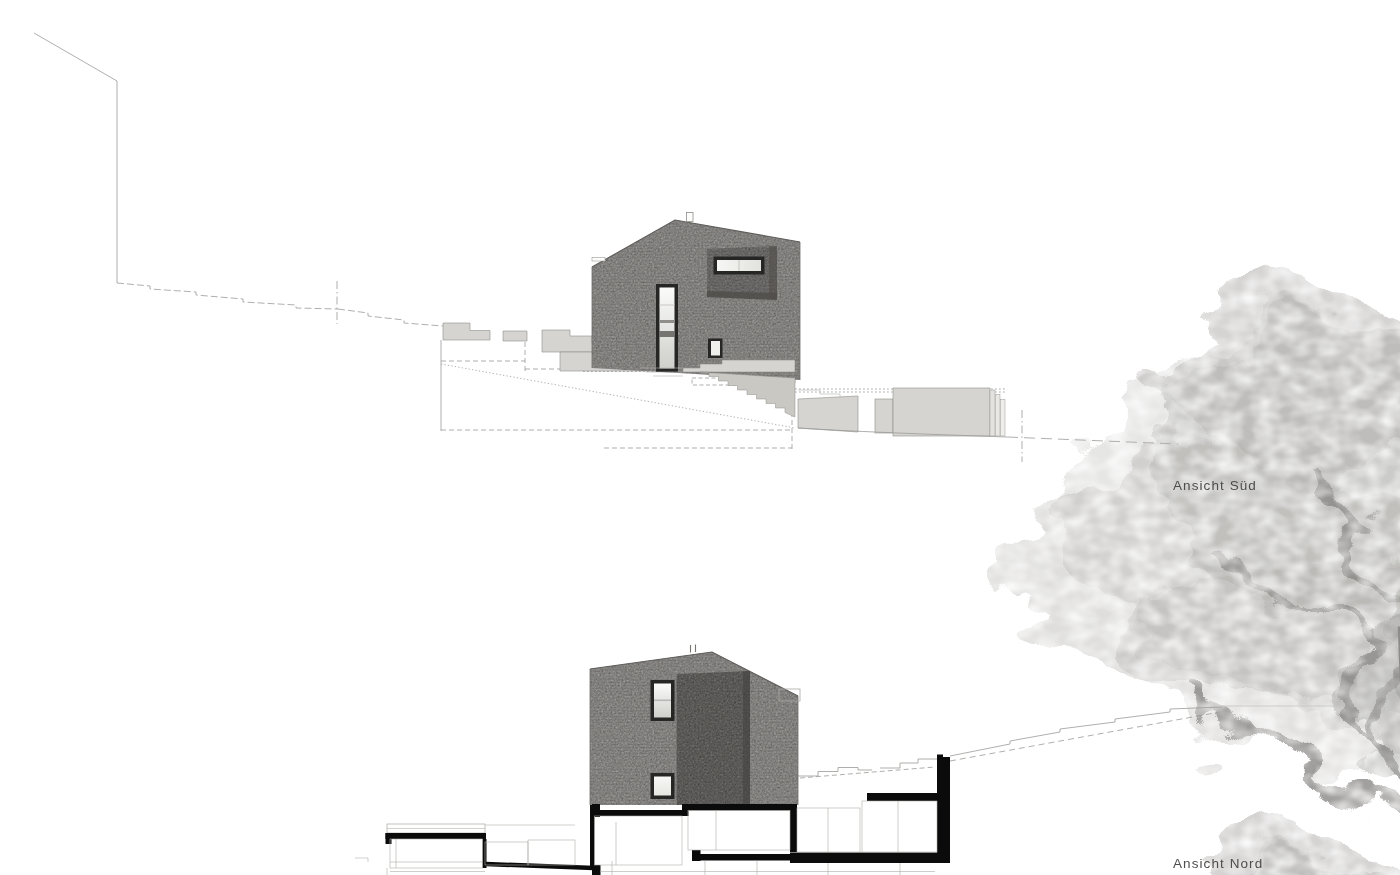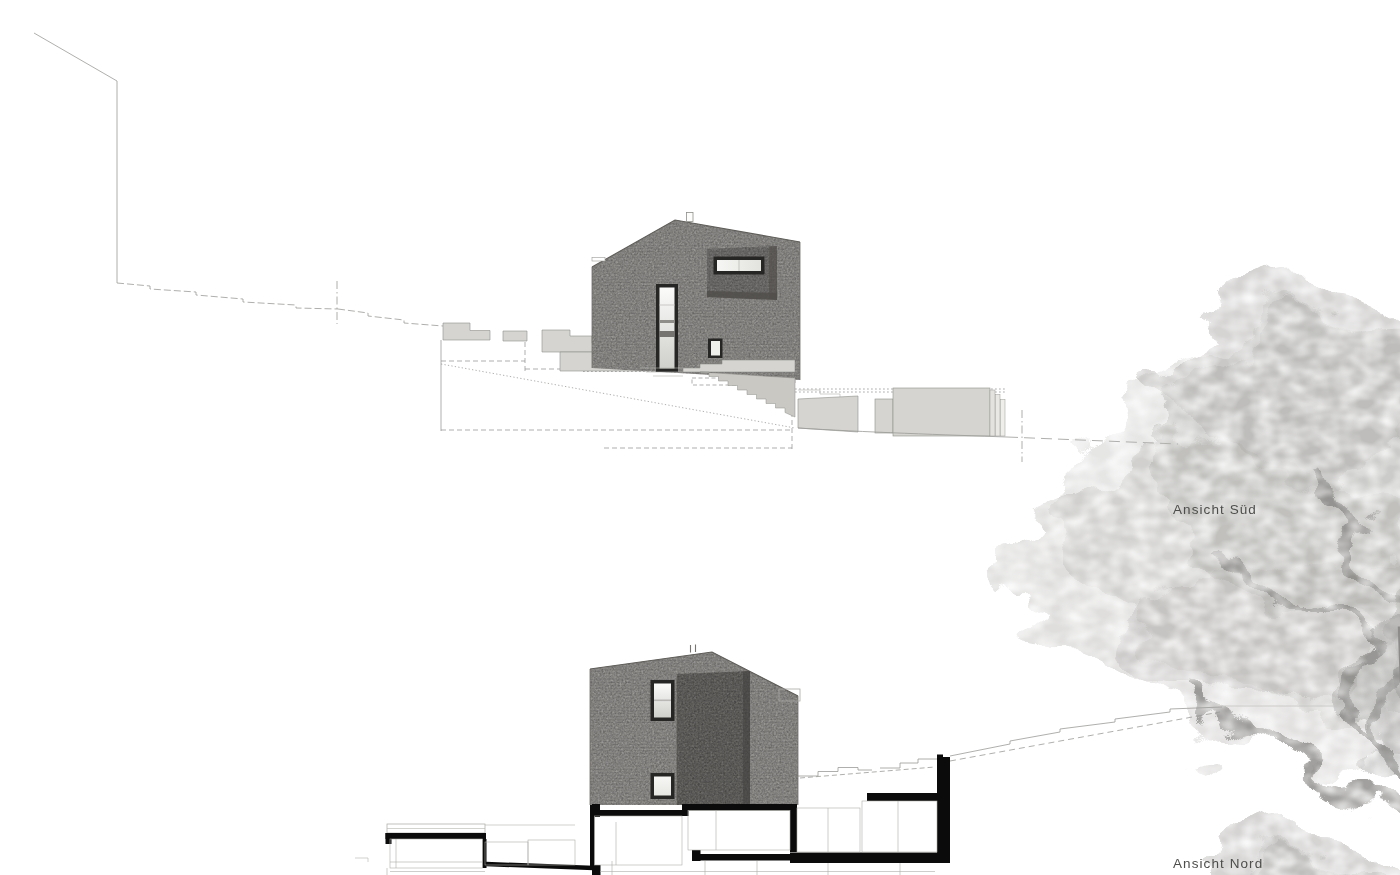--- a/index.html
+++ b/index.html
@@ -1,20 +1,20 @@
 <!DOCTYPE html>
 <html style="--background: #ffffff; --brick: #9b9996; --brickDark: #7b7977; --volumeDark: #6f6d6a; --shadow: #514f4b; --concrete: #d5d4d0; --concreteDark: #c9c8c3; --line: #9a9a98; --hiddenLine: #8e8e8c; --poche: #0b0b0b; --glassFrame: #262624; --foliageLight: #b2b1ae; --foliageMedium: #8f8f8d; --foliageSoft: #a6a6a3; --trunk: #8a8886; --label: #4d4d4b;"><head>
 <meta charset="utf-8">
 <style>
   html,body{margin:0;padding:0;background:#fff;}
   .canvas{position:relative;width:1400px;height:875px;background:var(--background,#fff);overflow:hidden;
           font-family:"Liberation Sans",sans-serif;}
   .canvas svg{position:absolute;left:0;top:0;}
   .view-label{position:absolute;font-size:13.5px;letter-spacing:.08em;color:var(--label,#4d4d4b);white-space:nowrap;}
-  .label-south{left:1173px;top:502px;}
+  .label-south{left:1173px;top:478px;}
   .label-north{left:1173px;top:856px;text-align:right;}
   .thin{stroke:var(--line,#9a9a98);stroke-width:.8;fill:none;}
   .xthin{stroke:#b3b3af;stroke-width:.6;fill:none;}
   .hid{stroke:var(--hiddenLine,#8e8e8c);stroke-width:.7;fill:none;}
   .conc{fill:var(--concrete,#d5d4d0);stroke:#8f8f8b;stroke-width:.6;}
   .conc2{fill:var(--concreteDark,#c8c7c2);stroke:#8f8f8b;stroke-width:.5;}
   .poche{fill:var(--poche,#0b0b0b);stroke:none;}
   .room{stroke:#adada9;stroke-width:.6;fill:none;}
   .edge{stroke:#5f5d59;stroke-width:1.1;fill:none;}
   .edge2{stroke:#6e6c68;stroke-width:.8;fill:none;}

